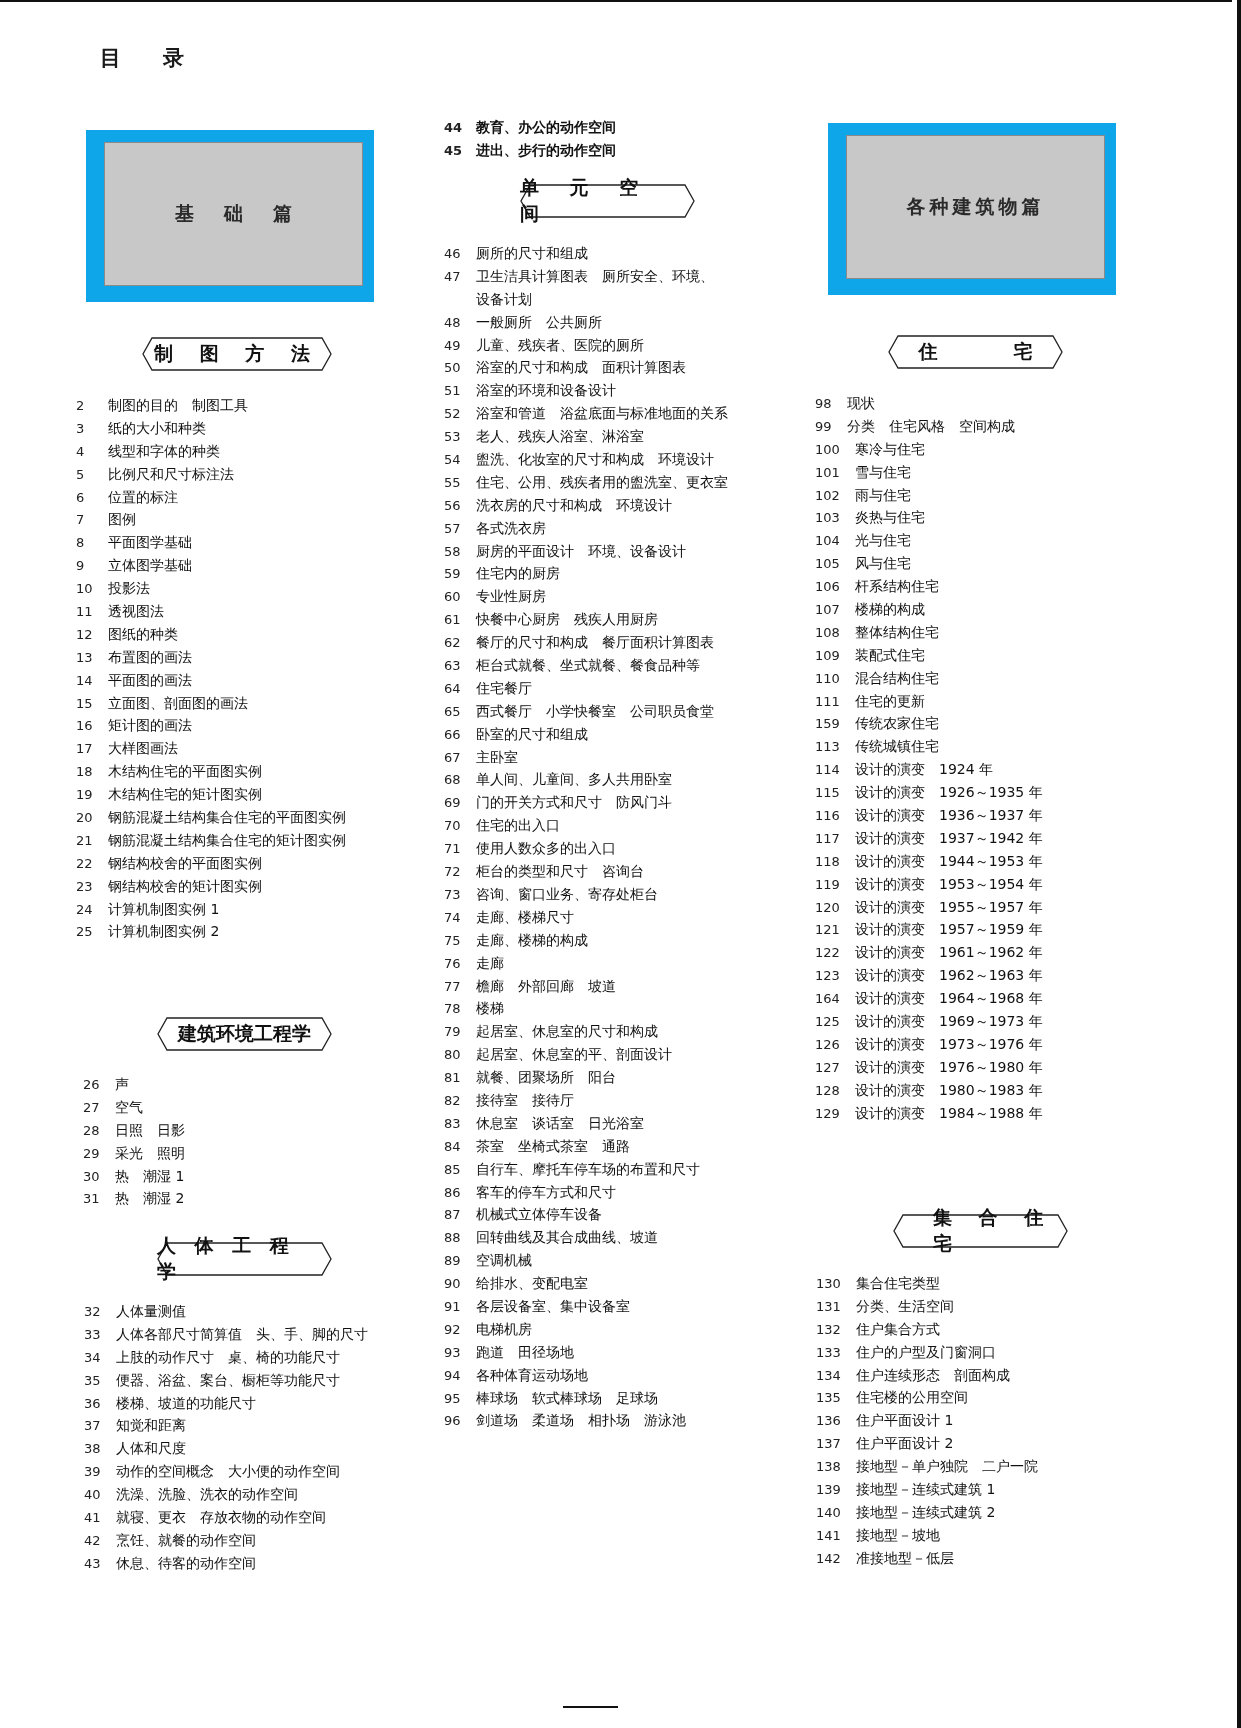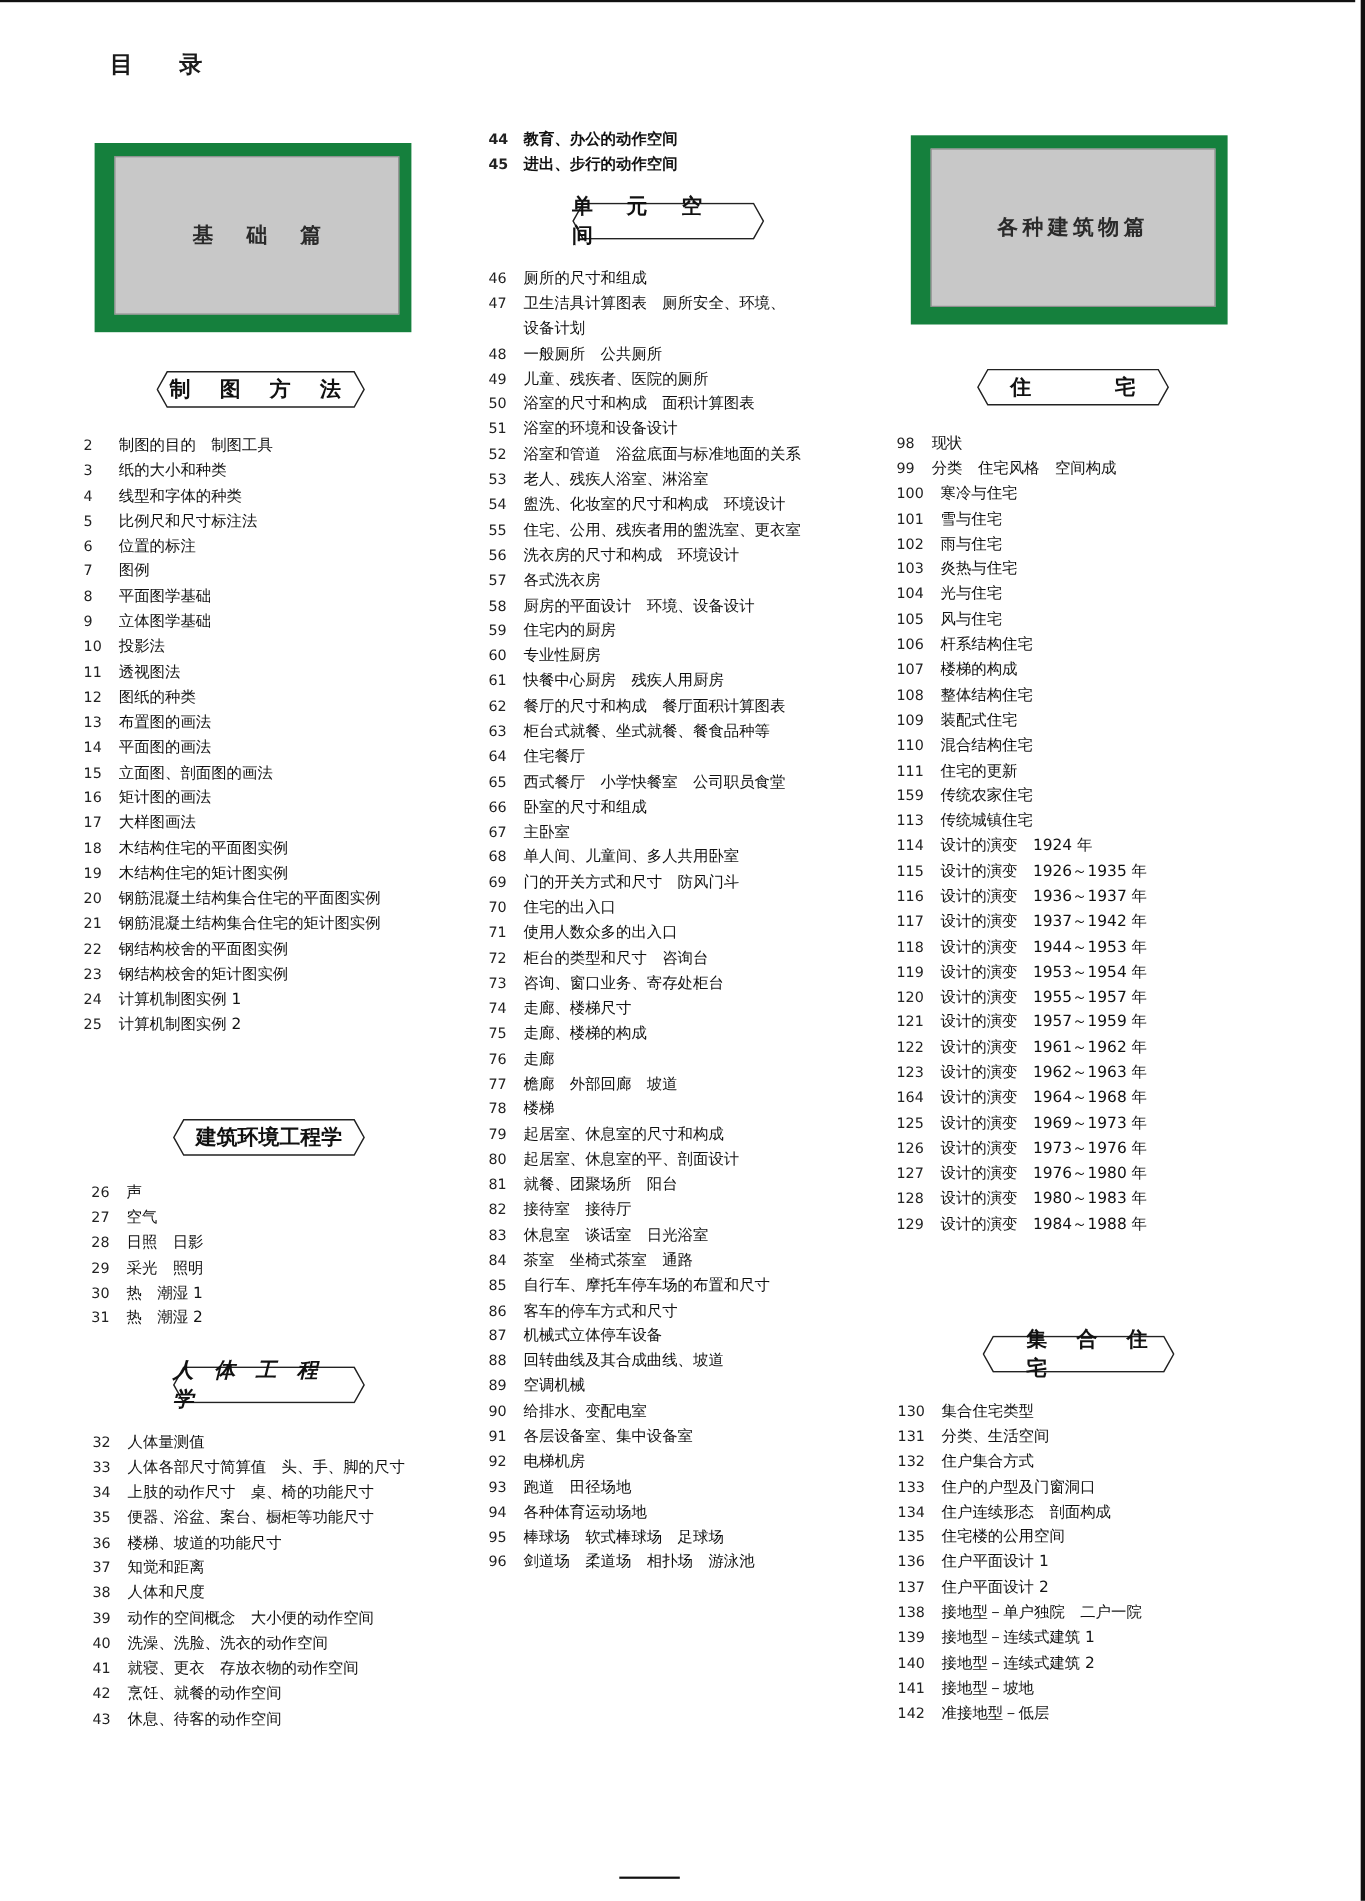--- a/index.html
+++ b/index.html
@@ -9,21 +9,21 @@
     color: #1a1a1a;
   }
   .top-border { position: absolute; left: 0; top: 0; width: 1232px; height: 2px; background: #111; }
   .right-border { position: absolute; left: 1237px; top: 0; width: 4px; height: 1728px; background: #111; }
   .page-title {
     position: absolute; left: 100px; top: 44px; font-size: 21px; font-weight: bold;
     letter-spacing: 42px;
   }
 
   .part-box {
-    position: absolute; background: #15803d; width: 288px; height: 172px;
+    position: absolute; background: #0ea5e9; width: 288px; height: 172px;
   }
   .part-box .inner {
     position: absolute; left: 18px; top: 12px; right: 11px; bottom: 16px;
     background: #c8c8c8; border: 1px solid #8a8a8a;
     display: flex; align-items: center; justify-content: center;
     font-size: 19px; font-weight: bold; color: #2a2a2a;
   }
   .part-box.p1 .inner span { letter-spacing: 30px; margin-left: 30px; }
   .part-box.p2 .inner span { letter-spacing: 4px; }
 
@@ -196,21 +196,21 @@
     <li class="toc-item">
       <span class="num">31</span>
       <span class="text">热　潮湿 2</span>
     </li>
   </ul>
 
 <div class="section-header" style="left:157px; top:1242px; width:175px;">
   <svg width="175" height="34">
       <polygon points="10,1 165,1 174,17 165,33 10,33 1,17" fill="none" stroke="#222" stroke-width="1.3"></polygon>
     </svg>
-  <span class="label" style="letter-spacing:6px;font-style:italic;">人 体 工 程 学</span>
+  <span class="label" style="letter-spacing:6px;">人 体 工 程 学</span>
 </div>
 <ul class="toc-list" style="left:84px; top:1300px;">
     <li class="toc-item">
       <span class="num">32</span>
       <span class="text">人体量测值</span>
     </li>
     <li class="toc-item">
       <span class="num">33</span>
       <span class="text">人体各部尺寸简算值　头、手、脚的尺寸</span>
     </li>

